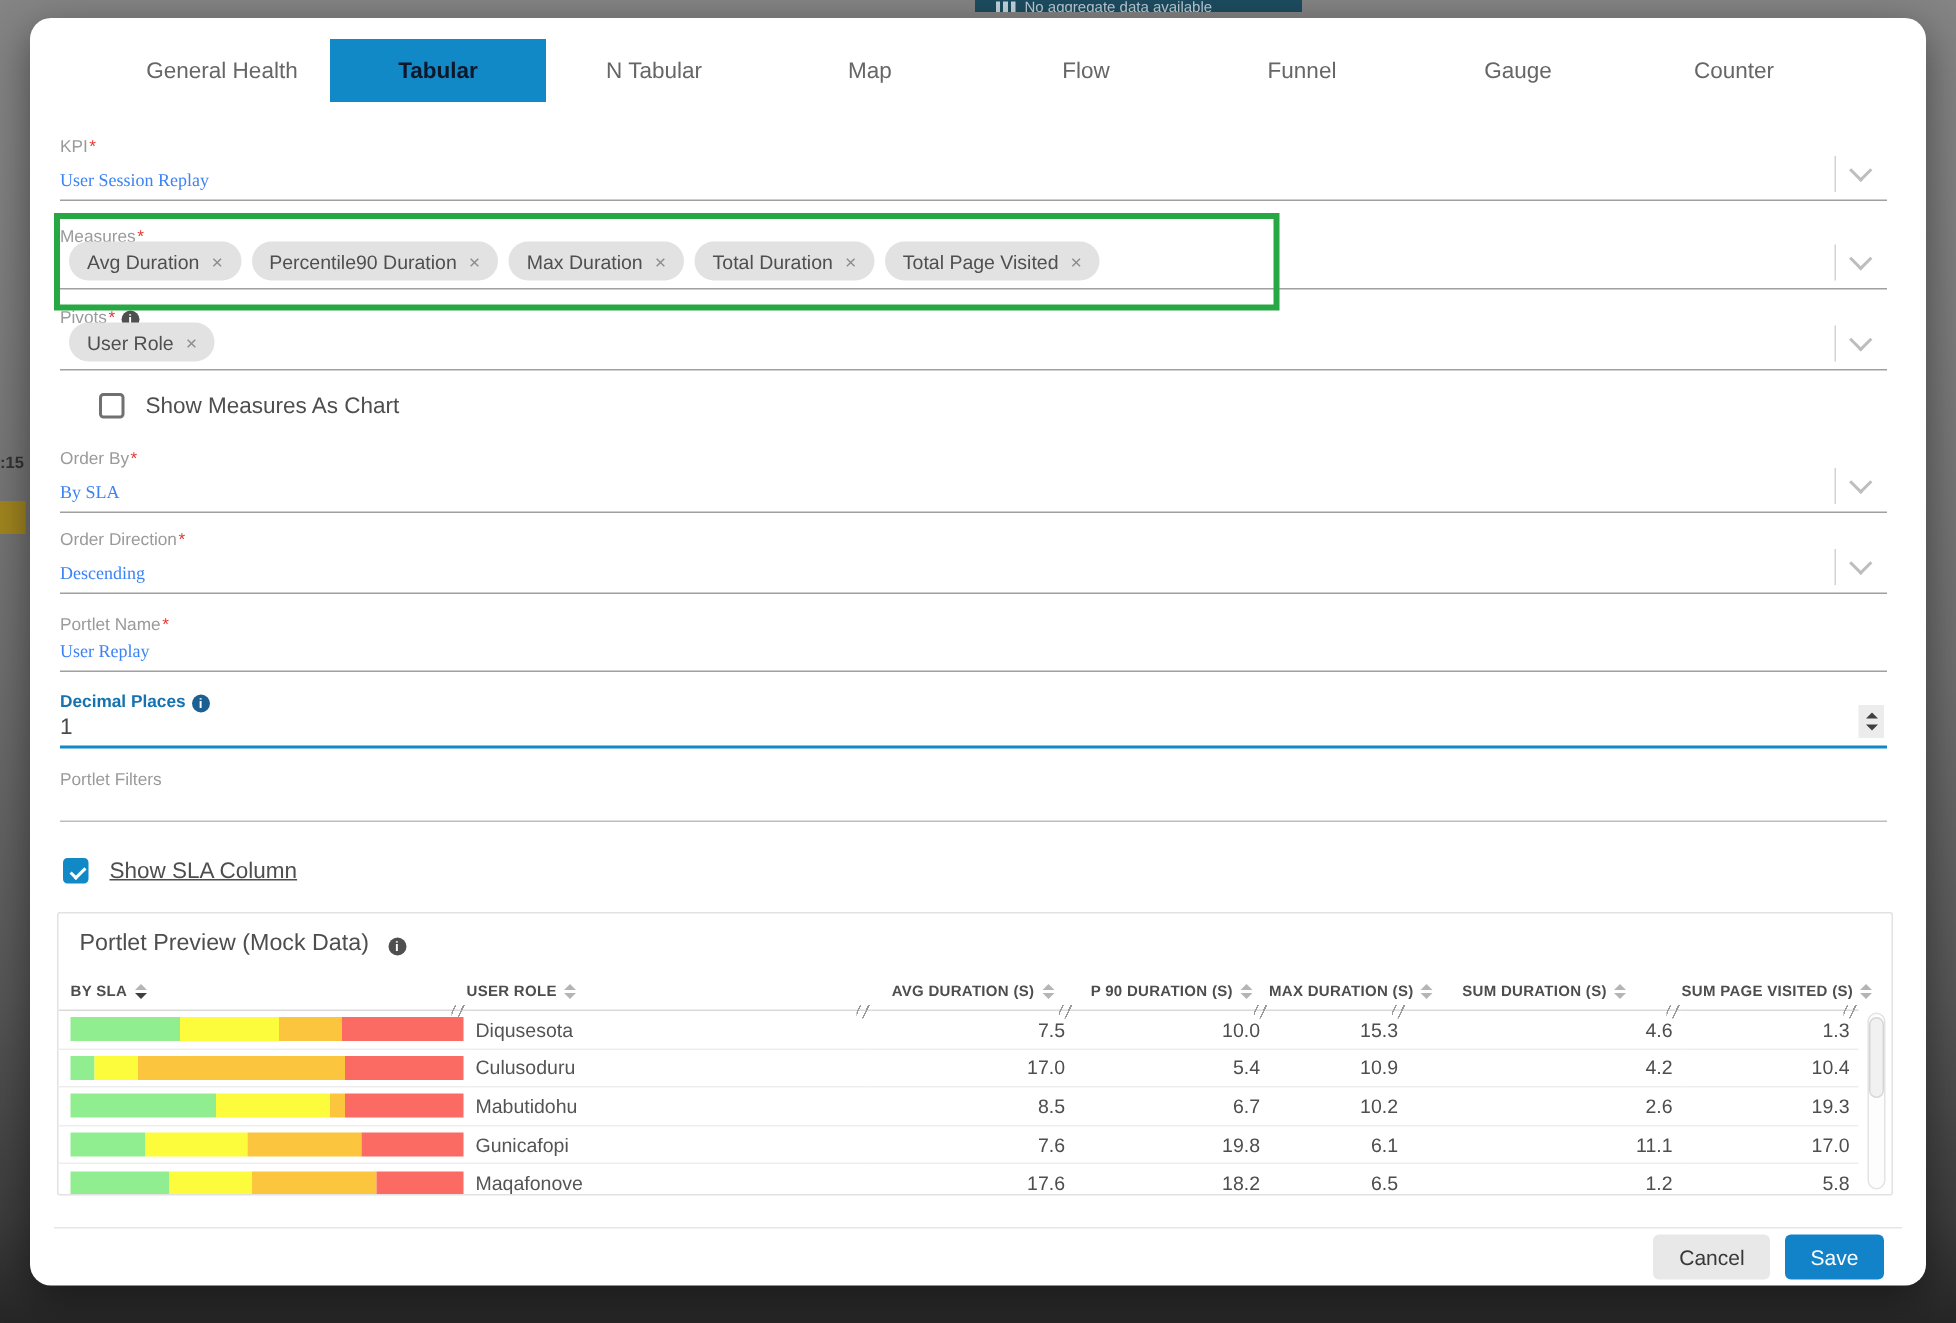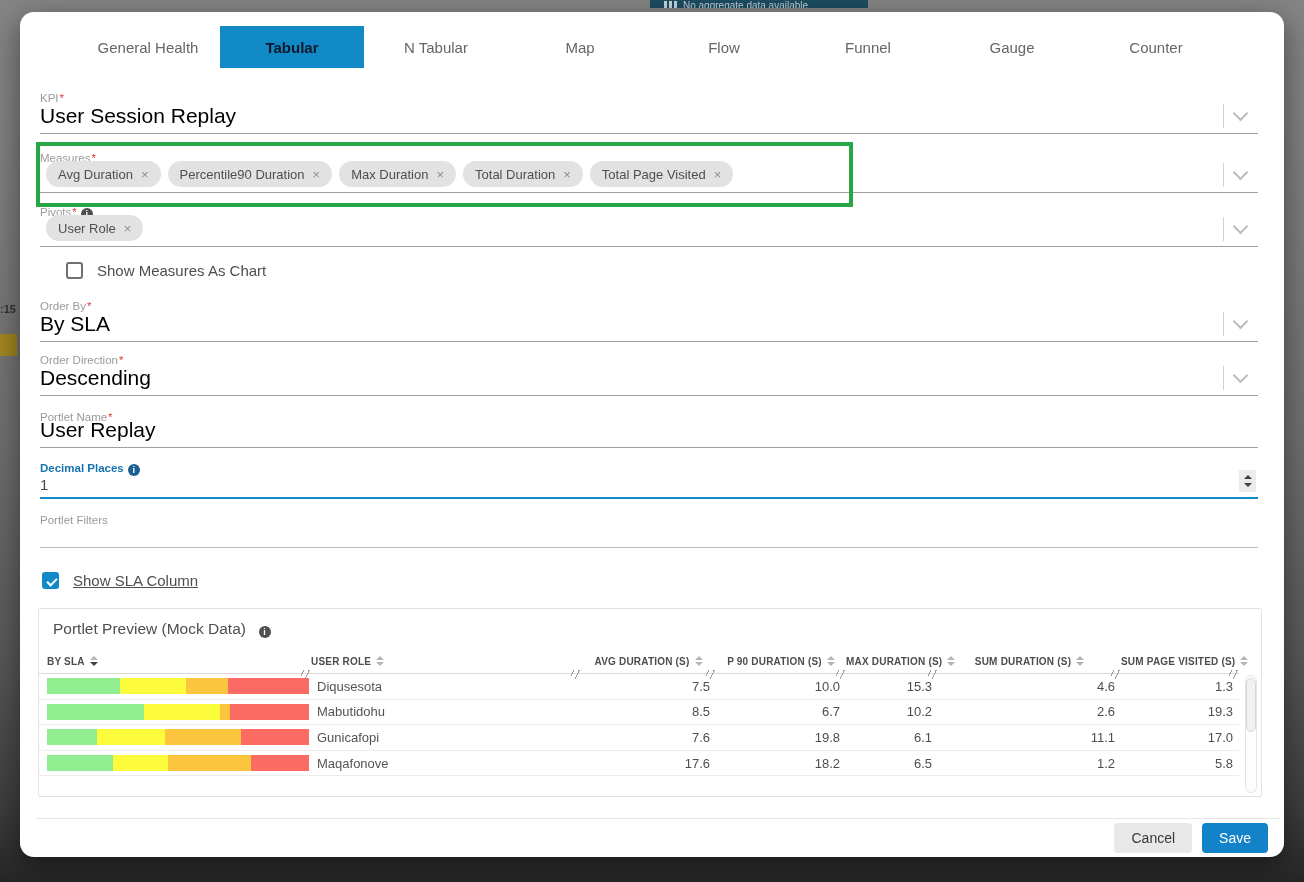--- a/index.html
+++ b/index.html
@@ -23,21 +23,21 @@
   .tab-bar{position:absolute;top:14px;left:0;right:0;height:42px;display:flex;justify-content:center;}
   .tab{width:144px;height:42px;display:flex;align-items:center;justify-content:center;
     font-size:15px;color:#666;cursor:pointer;}
   .tab.active{background:#1189c6;color:#0f172a;font-weight:bold;}
 
   
   .field{position:absolute;left:20px;width:1218px;border-bottom:1px solid #a0a0a0;}
   .flabel{position:absolute;top:0;left:0;font-size:11.5px;color:#9a9a9a;white-space:nowrap;}
   .flabel .req::after{content:"*";color:#e53935;margin-left:1px;}
   .flabel.blue{color:#1473b0;font-weight:bold;}
-  .fvalue{position:absolute;bottom:5px;left:0;font-size:21px;color:#000000;}
+  .fvalue{position:absolute;bottom:5px;left:0;font-size:12px;color:#3b82f6;font-family:Liberation Serif, serif;}
   .divider{position:absolute;right:34px;bottom:5px;width:1px;height:24px;background:#d2d2d2;}
   .chev{position:absolute;right:12px;bottom:14px;width:9px;height:9px;border-right:2px solid #bdbdbd;border-bottom:2px solid #bdbdbd;transform:rotate(45deg);}
 
   
   .chip-row{position:absolute;left:6px;bottom:5px;display:flex;gap:7px;}
   .chip{display:flex;align-items:center;height:26px;padding:0 12px;background:#e2e2e2;border-radius:14px;
     font-size:13px;color:#4f4f4f;white-space:nowrap;}
   .chip .cx{margin-left:8px;color:#8d8d8d;font-size:13px;}
 
   .info-icon{display:inline-block;width:12px;height:12px;border-radius:50%;background:#4f4f4f;color:#fff;
@@ -81,21 +81,21 @@
   .ptable td.num{text-align:right;padding-right:6px;color:#4e4e4e;}
   .ptable td.name{padding-left:6px;}
   .sla-bar{display:flex;height:16px;width:262px;margin-left:8px;}
   .sla-bar .seg{height:100%;}
 
   
   .pv-sb-track{position:absolute;right:4px;top:66px;width:10px;height:116px;background:#fdfdfd;border:1px solid #e3e3e3;border-radius:6px;}
   .pv-sb-thumb{position:absolute;left:0px;top:2px;width:8px;height:52px;background:#f1f1f1;border:1px solid #d6d6d6;border-radius:5px;}
 
   
-  .modal-footer{position:absolute;top:806px;left:0;right:4px;height:39px;border-top:1px solid #e6e6e6;margin-left:16px;}
+  .modal-footer{position:absolute;top:806px;left:0;right:16px;height:39px;border-top:1px solid #e6e6e6;margin-left:16px;}
   .btns{position:absolute;right:12px;top:4px;display:flex;gap:10px;}
   .btn{height:30px;padding:0 17px;border:none;border-radius:4px;font-size:14px;cursor:pointer;
     font-family:"Liberation Sans",sans-serif;}
   .btn.cancel{background:#e8e8e8;color:#383838;}
   .btn.save{background:#1283c9;color:#fff;}
 </style>
 </head>
 <body>
 
 <div class="notif-bar">
@@ -286,20 +286,36 @@
             <td class="name">Diqusesota</td>
             <td class="num">7.5</td>
             <td class="num">10.0</td>
             <td class="num">15.3</td>
             <td class="num">4.6</td>
             <td class="num">1.3</td>
           </tr>
           <tr>
             <td>
               <div class="sla-bar">
+                <div class="seg" style="width: 6%; background: rgb(144, 238, 144);"></div>
+                <div class="seg" style="width: 11%; background: rgb(252, 252, 61);"></div>
+                <div class="seg" style="width: 53%; background: rgb(251, 198, 62);"></div>
+                <div class="seg" style="width: 30%; background: rgb(251, 107, 99);"></div>
+              </div>
+            </td>
+            <td class="name">Culusoduru</td>
+            <td class="num">17.0</td>
+            <td class="num">5.4</td>
+            <td class="num">10.9</td>
+            <td class="num">4.2</td>
+            <td class="num">10.4</td>
+          </tr>
+          <tr>
+            <td>
+              <div class="sla-bar">
                 <div class="seg" style="width: 37%; background: rgb(144, 238, 144);"></div>
                 <div class="seg" style="width: 29%; background: rgb(252, 252, 61);"></div>
                 <div class="seg" style="width: 4%; background: rgb(251, 198, 62);"></div>
                 <div class="seg" style="width: 30%; background: rgb(251, 107, 99);"></div>
               </div>
             </td>
             <td class="name">Mabutidohu</td>
             <td class="num">8.5</td>
             <td class="num">6.7</td>
             <td class="num">10.2</td>

